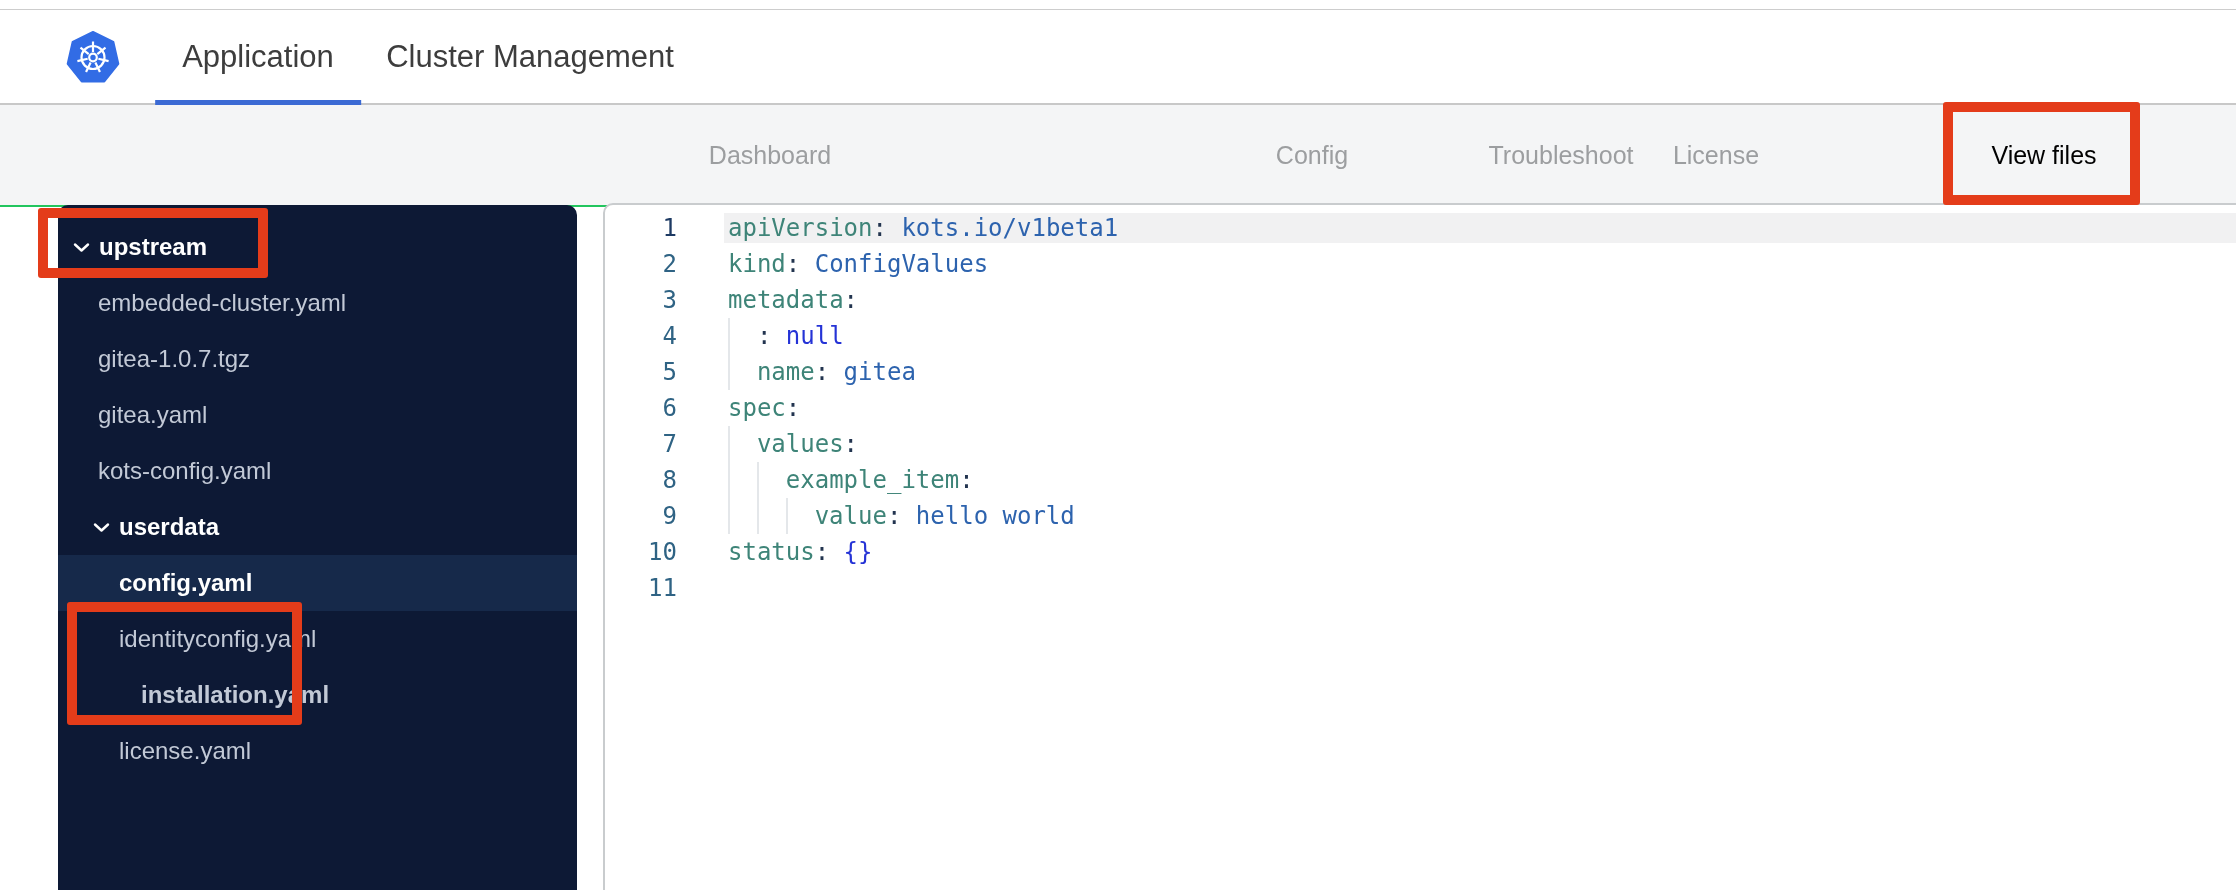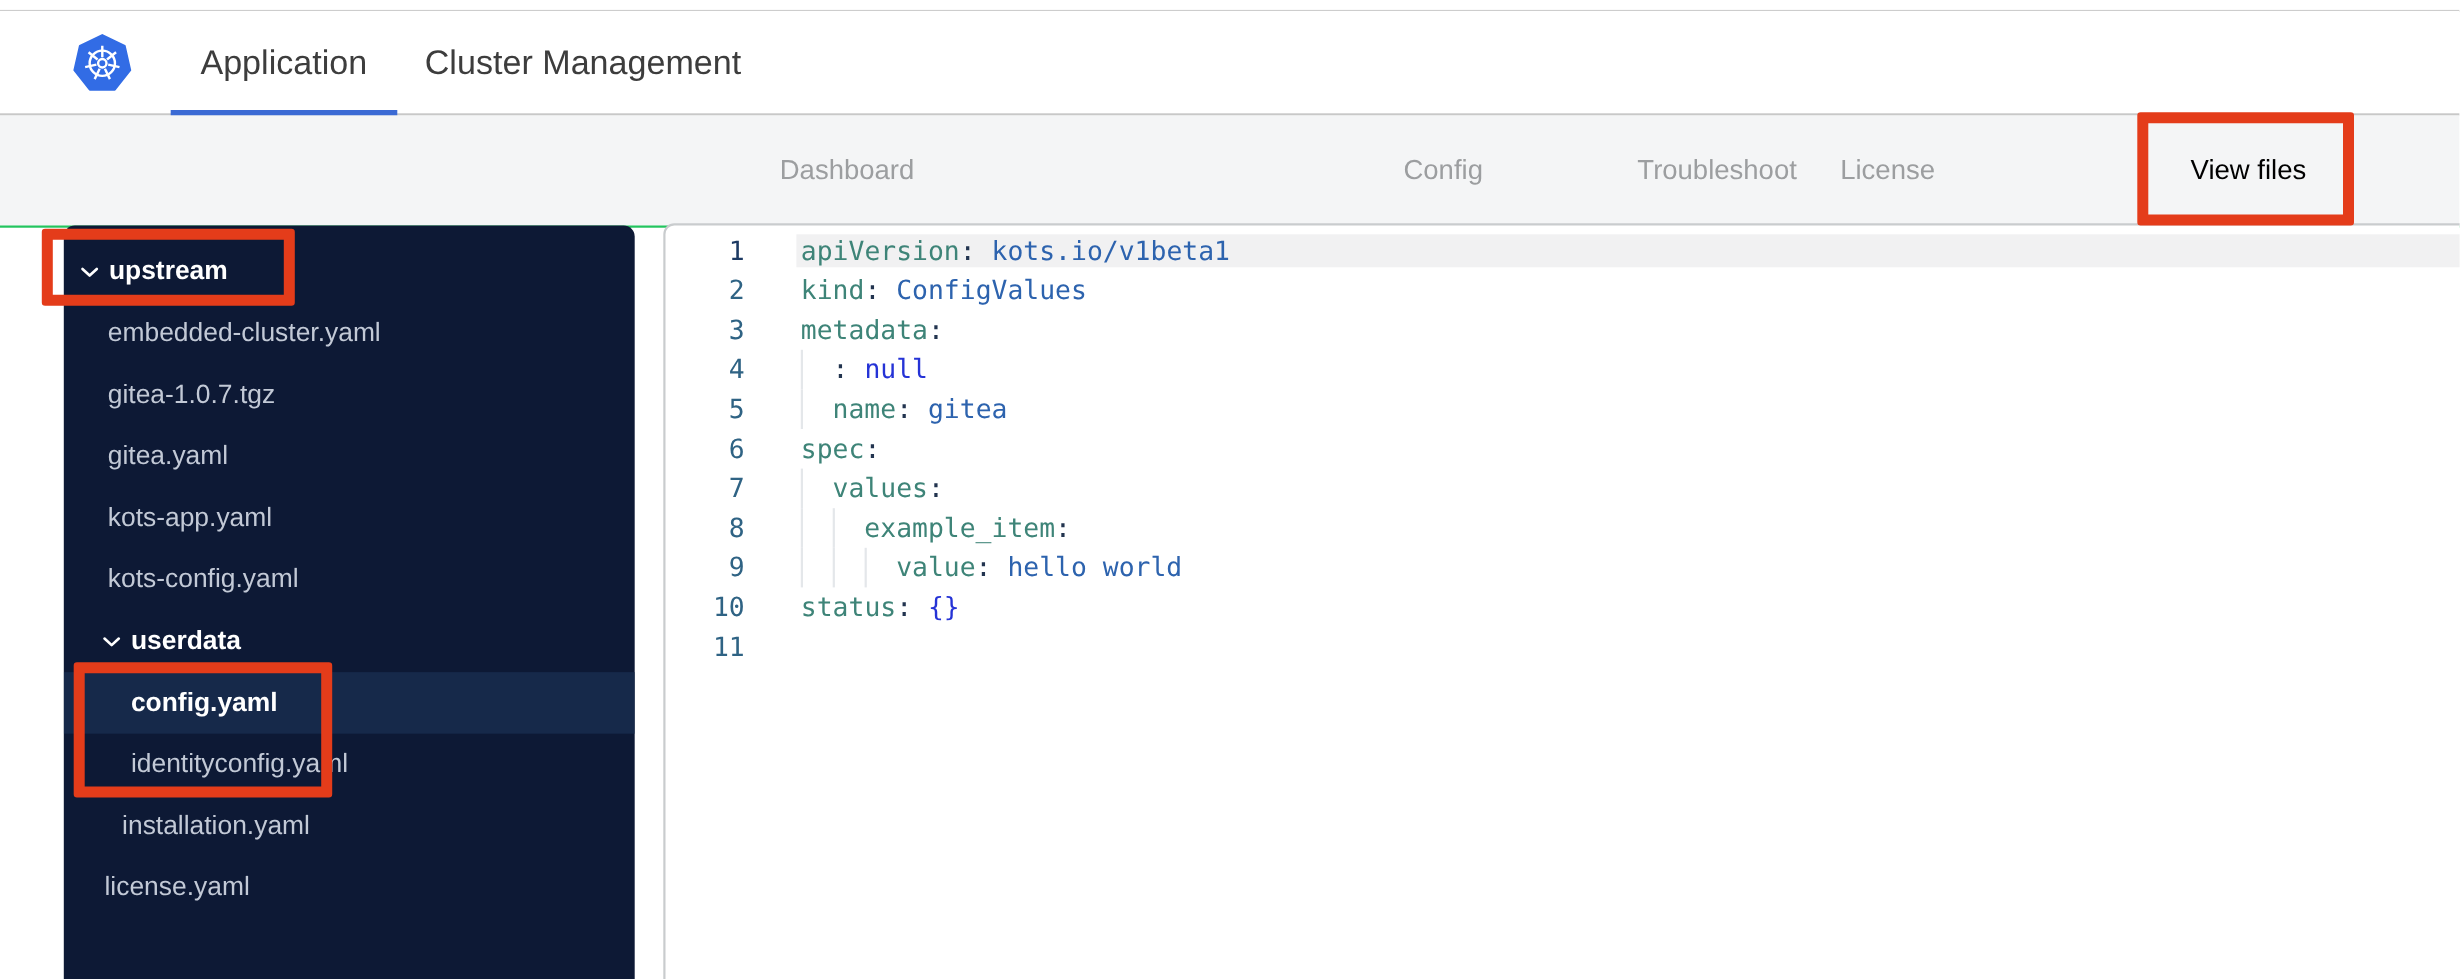--- a/index.html
+++ b/index.html
@@ -126,43 +126,40 @@
     <div class="tree-row file" style="padding-left: 40px;">
       <span>embedded-cluster.yaml</span>
     </div>
     <div class="tree-row file" style="padding-left: 40px;">
       <span>gitea-1.0.7.tgz</span>
     </div>
     <div class="tree-row file" style="padding-left: 40px;">
       <span>gitea.yaml</span>
     </div>
     <div class="tree-row file" style="padding-left: 40px;">
-      <span>kots-app.yaml</span>
-    </div>
-    <div class="tree-row file" style="padding-left: 40px;">
       <span>kots-config.yaml</span>
     </div>
     <div class="tree-row folder" style="padding-left: 35px;">
       <span class="chev">
         <svg width="17" height="11" viewBox="0 0 17 11">
           <polyline points="2 2.5 8.5 8.5 15 2.5" fill="none" stroke="#fff" stroke-width="2.4" stroke-linecap="round" stroke-linejoin="round"></polyline>
         </svg>
       </span>
       <span>userdata</span>
     </div>
     <div class="tree-row file selected" style="padding-left: 61px;">
       <span>config.yaml</span>
     </div>
     <div class="tree-row file" style="padding-left: 61px;">
       <span>identityconfig.yaml</span>
     </div>
-    <div class="tree-row file" style="padding-left: 53px;">
+    <div class="tree-row file" style="padding-left: 83px; font-weight: bold;">
       <span>installation.yaml</span>
     </div>
-    <div class="tree-row file" style="padding-left: 37px;">
+    <div class="tree-row file" style="padding-left: 61px;">
       <span>license.yaml</span>
     </div>
   </aside>
 
 <div class="editor">
     <div class="line active">
       <span class="gutter">1</span>
       <span class="code"><span class="t-k">apiVersion</span><span class="t-p">: </span><span class="t-v">kots.io/v1beta1</span></span>
     </div>
     <div class="line">

